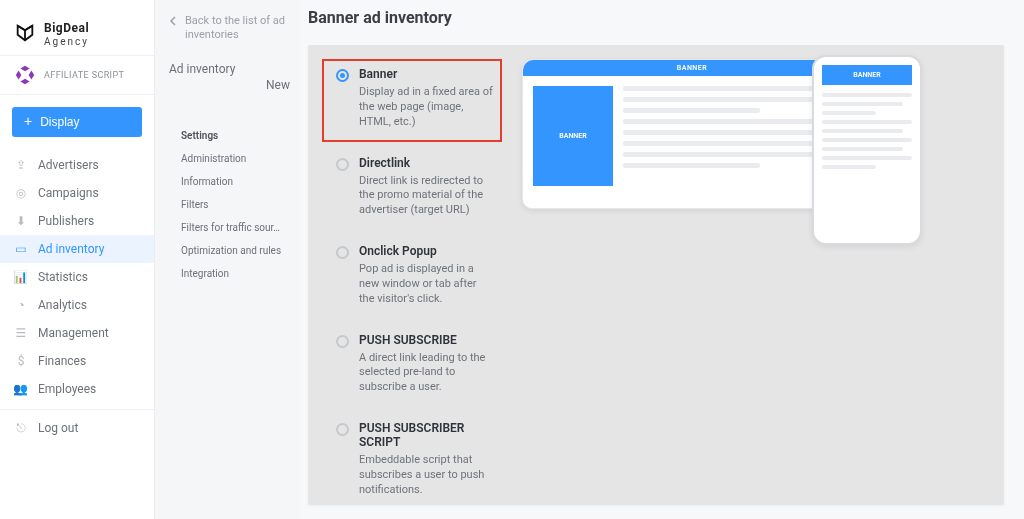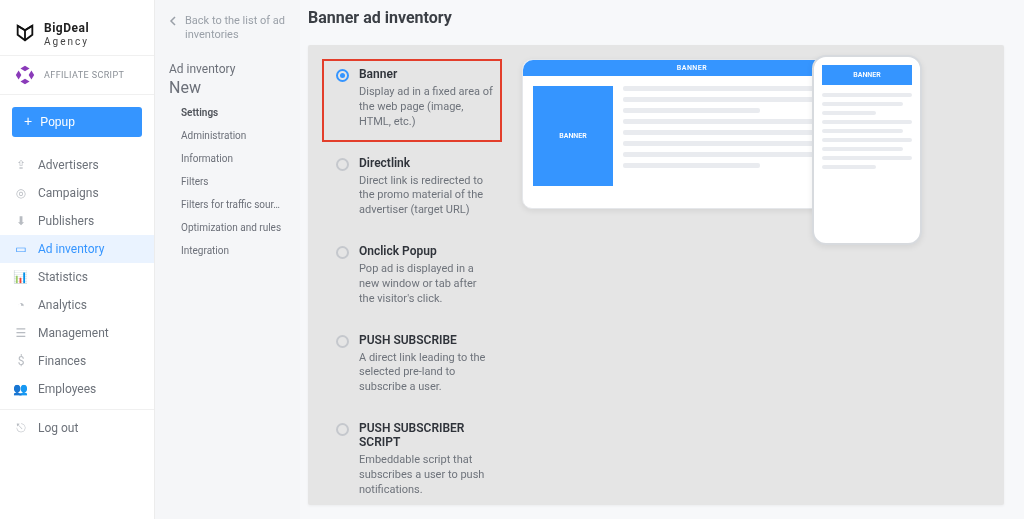--- a/index.html
+++ b/index.html
@@ -22,21 +22,21 @@
 .nav li .ic { width: 14px; display: inline-flex; justify-content: center; font-size: 12px; color: #b8bcc2; }
 .nav li.active { background: #eaf3ff; color: #3595ff; }
 .nav li.active .ic { color: #3595ff; }
 .nav-sep { border-top: 1px solid #f0f0f0; margin: 6px 0 4px 0; }
 
 
 .sidebar-mid { width: 145px; background: #f5f6f8; padding: 14px 10px 0 14px; }
 .back { display: flex; align-items: flex-start; gap: 6px; color: #9aa0a8; font-size: 11px; line-height: 1.3; cursor: pointer; margin-bottom: 19px; }
 .back svg { margin-top: 2px; }
 .mid-head { color: #6c7079; font-size: 12px; margin-bottom: 2px; }
-.mid-sub { color: #6c7079; font-size: 16px; margin-bottom: 4px; }
+.mid-sub { color: #6c7079; font-size: 12px; margin-bottom: 32px; text-align: right; }
 .mid-item { color: #6c7079; font-size: 10px; padding: 6px 0 6px 12px; cursor: pointer; white-space: nowrap; overflow: hidden; text-overflow: ellipsis; }
 .mid-item.bold { font-weight: 600; color: #4f535a; padding-left: 12px; }
 
 
 .main { flex: 1; padding: 8px 0 0 0; background: #f7f8fa; }
 .page-title { font-size: 16px; color: #3b3f45; padding-left: 8px; margin-bottom: 18px; }
 .card { background: #e5e5e5; margin: 0 20px 0 8px; border-radius: 2px; box-shadow: 0 1px 3px rgba(0,0,0,0.05); padding: 14px 14px 14px 14px; display: flex; gap: 20px; height: 460px; overflow: hidden;}
 .options { width: 180px; }
 .opt { display: flex; gap: 10px; padding: 6px 6px 10px 12px; border: 2px solid transparent; margin-bottom: 6px; }
 .opt.selected-hl { border: 2px solid #e33e2b; }
@@ -86,21 +86,21 @@
               <polygon points="5,7 2,12 5,17 8,12"></polygon>
               <polygon points="19,7 22,12 19,17 16,12"></polygon>
               <polygon points="12,16 7,19 12,22 17,19"></polygon>
             </g>
           </svg>
       </span>
       <span class="role">AFFILIATE SCRIPT</span>
     </div>
     <button class="create-btn">
       <span class="plus">+</span>
-      <span>Popup</span>
+      <span>Display</span>
     </button>
     <ul class="nav" id="left-nav">
         <li>
           <span class="ic">⇪</span>
           <span>Advertisers</span>
         </li>
         <li>
           <span class="ic">◎</span>
           <span>Campaigns</span>
         </li>

